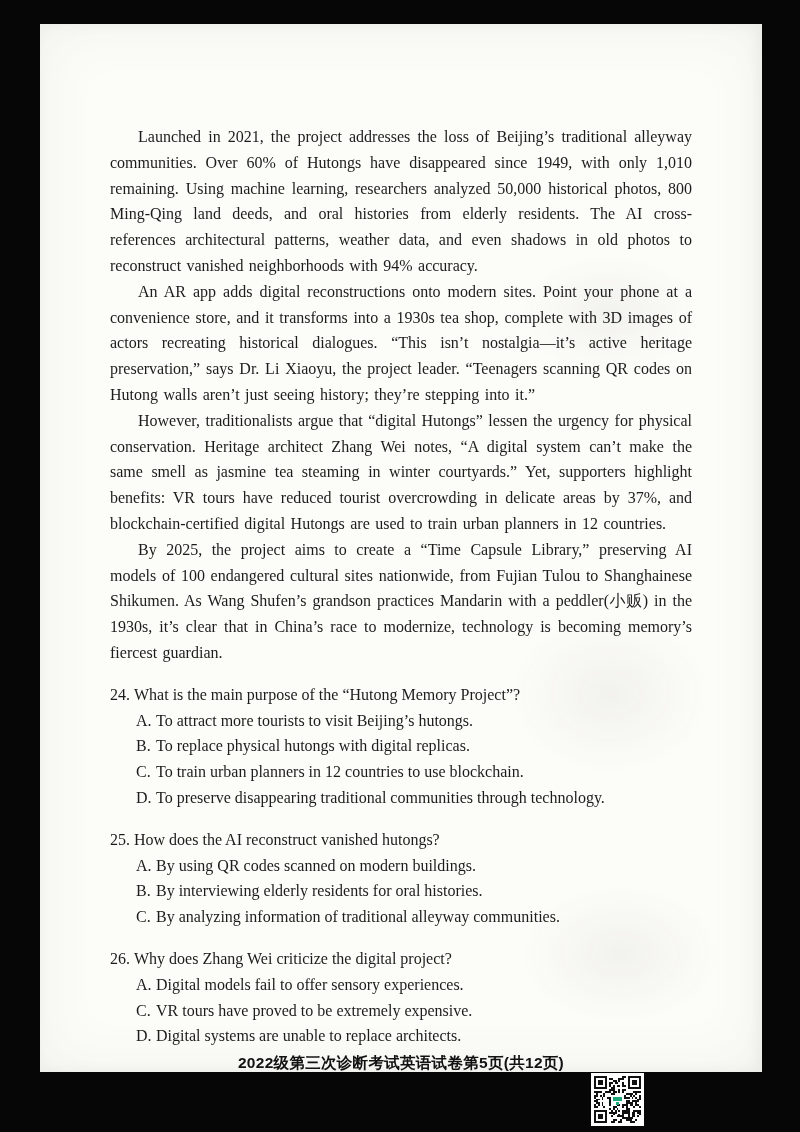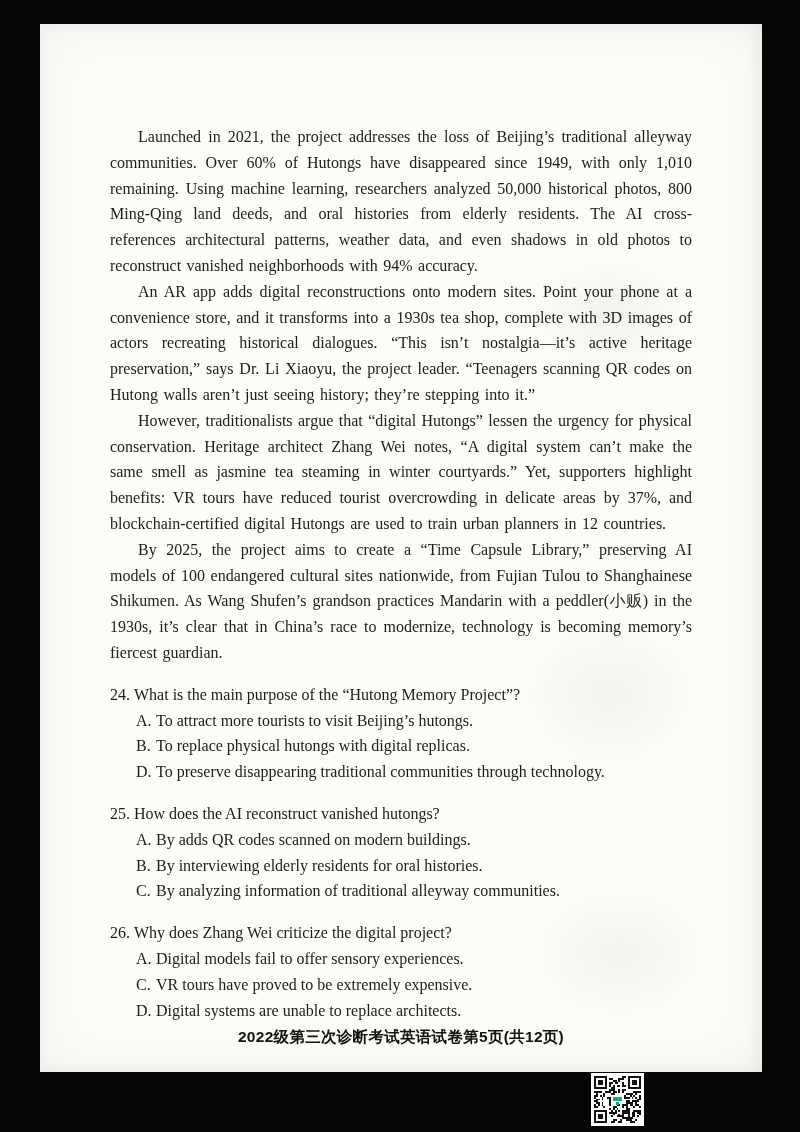--- a/index.html
+++ b/index.html
@@ -40,26 +40,27 @@
 
       <p class="para">Launched in 2021, the project addresses the loss of Beijing’s traditional alleyway communities. Over 60% of Hutongs have disappeared since 1949, with only 1,010 remaining. Using machine learning, researchers analyzed 50,000 historical photos, 800 Ming-Qing land deeds, and oral histories from elderly residents. The AI cross-references architectural patterns, weather data, and even shadows in old photos to reconstruct vanished neighborhoods with 94% accuracy.</p>
       <p class="para">An AR app adds digital reconstructions onto modern sites. Point your phone at a convenience store, and it transforms into a 1930s tea shop, complete with 3D images of actors recreating historical dialogues. “This isn’t nostalgia—it’s active heritage preservation,” says Dr. Li Xiaoyu, the project leader. “Teenagers scanning QR codes on Hutong walls aren’t just seeing history; they’re stepping into it.”</p>
       <p class="para">However, traditionalists argue that “digital Hutongs” lessen the urgency for physical conservation. Heritage architect Zhang Wei notes, “A digital system can’t make the same smell as jasmine tea steaming in winter courtyards.” Yet, supporters highlight benefits: VR tours have reduced tourist overcrowding in delicate areas by 37%, and blockchain-certified digital Hutongs are used to train urban planners in 12 countries.</p>
       <p class="para">By 2025, the project aims to create a “Time Capsule Library,” preserving AI models of 100 endangered cultural sites nationwide, from Fujian Tulou to Shanghainese Shikumen. As Wang Shufen’s grandson practices Mandarin with a peddler(小贩) in the 1930s, it’s clear that in China’s race to modernize, technology is becoming memory’s fiercest guardian.</p>
 
       <div class="question">
         <div class="q-stem"><span class="q-num">24.</span><span>What is the main purpose of the “Hutong Memory Project”?</span></div>
         <div class="option"><span class="opt-label">A.</span><span>To attract more tourists to visit Beijing’s hutongs.</span></div>
         <div class="option"><span class="opt-label">B.</span><span>To replace physical hutongs with digital replicas.</span></div>
+        <div class="option"><span class="opt-label">C.</span><span>To train urban planners in 12 countries to use blockchain.</span></div>
         <div class="option"><span class="opt-label">D.</span><span>To preserve disappearing traditional communities through technology.</span></div>
       </div>
 
       <div class="question">
         <div class="q-stem"><span class="q-num">25.</span><span>How does the AI reconstruct vanished hutongs?</span></div>
-        <div class="option"><span class="opt-label">A.</span><span>By adds QR codes scanned on modern buildings.</span></div>
+        <div class="option"><span class="opt-label">A.</span><span>By using QR codes scanned on modern buildings.</span></div>
         <div class="option"><span class="opt-label">B.</span><span>By interviewing elderly residents for oral histories.</span></div>
         <div class="option"><span class="opt-label">C.</span><span>By analyzing information of traditional alleyway communities.</span></div>
       </div>
 
       <div class="question">
         <div class="q-stem"><span class="q-num">26.</span><span>Why does Zhang Wei criticize the digital project?</span></div>
         <div class="option"><span class="opt-label">A.</span><span>Digital models fail to offer sensory experiences.</span></div>
         <div class="option"><span class="opt-label">C.</span><span>VR tours have proved to be extremely expensive.</span></div>
         <div class="option"><span class="opt-label">D.</span><span>Digital systems are unable to replace architects.</span></div>
       </div>

